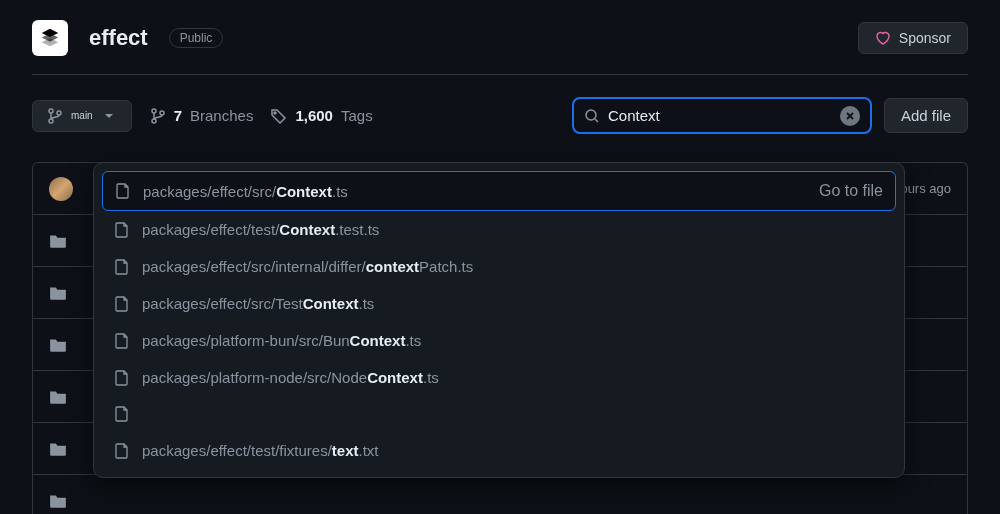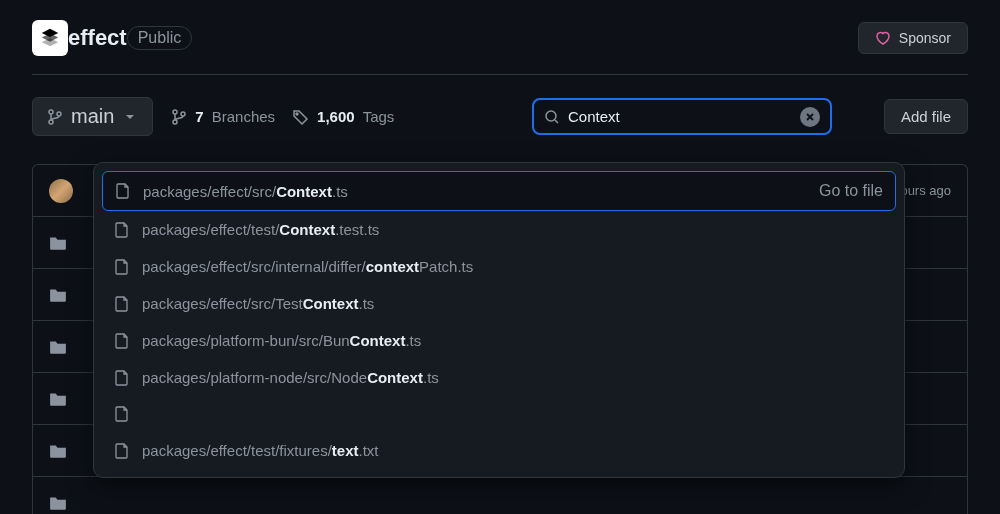--- a/index.html
+++ b/index.html
@@ -14,33 +14,33 @@
     position: relative;
   }
   .container { padding: 20px 32px 0 32px; }
   .header-row {
     display: flex;
     align-items: center;
     justify-content: space-between;
     padding-bottom: 18px;
     border-bottom: 1px solid #30363d;
   }
-  .repo-title { display: flex; align-items: center; gap: 0; }
+  .repo-title { display: flex; align-items: center; gap: 21px; }
   .repo-logo {
     width: 36px; height: 36px;
     background: #fff;
     border-radius: 6px;
     display: flex; align-items: center; justify-content: center;
   }
   .repo-logo svg { width: 22px; height: 22px; }
   .repo-name { font-size: 22px; font-weight: 600; color: #e6edf3; }
   .visibility-badge {
     border: 1px solid #30363d;
     color: #8b949e;
-    font-size: 16px;
+    font-size: 12px;
     padding: 2px 10px;
     border-radius: 12px;
     font-weight: 500;
   }
   .sponsor-btn {
     display: flex; align-items: flex-start; gap: 8px;
     background: #21262d;
     border: 1px solid #30363d;
     color: #c9d1d9;
     font-size: 14px;
@@ -58,21 +58,21 @@
     margin-top: 22px;
     gap: 12px;
   }
   .left-group { display: flex; align-items: center; gap: 18px; }
   .right-group { display: flex; align-items: center; gap: 12px; }
   .branch-btn {
     display: flex; align-items: center; gap: 8px;
     background: #21262d;
     border: 1px solid #30363d;
     color: #c9d1d9;
-    font-size: 20px;
+    font-size: 10px;
     padding: 7px 14px;
     border-radius: 6px;
     cursor: pointer;
     font-weight: 500;
   }
   .branch-btn svg { width: 16px; height: 16px; }
   .icon-link { display: flex; align-items: center; gap: 8px; color: #8b949e; cursor: pointer; font-size: 15px; }
   .icon-link svg { width: 16px; height: 16px; }
   .icon-link .bold { color: #e6edf3; font-weight: 600; }
 
@@ -106,21 +106,20 @@
   .clear-btn svg { width: 10px; height: 10px; }
   .add-file-btn {
     background: #21262d;
     border: 1px solid #30363d;
     color: #c9d1d9;
     font-size: 15px;
     padding: 8px 16px;
     border-radius: 6px;
     cursor: pointer;
     font-weight: 500;
-    margin-left: 40px;
   }
 
   .file-area { margin-top: 28px; position: relative; }
   .row {
     display: flex; align-items: center;
     border: 1px solid #30363d;
     border-bottom: none;
     height: 52px;
     padding: 0 16px;
     gap: 14px;

